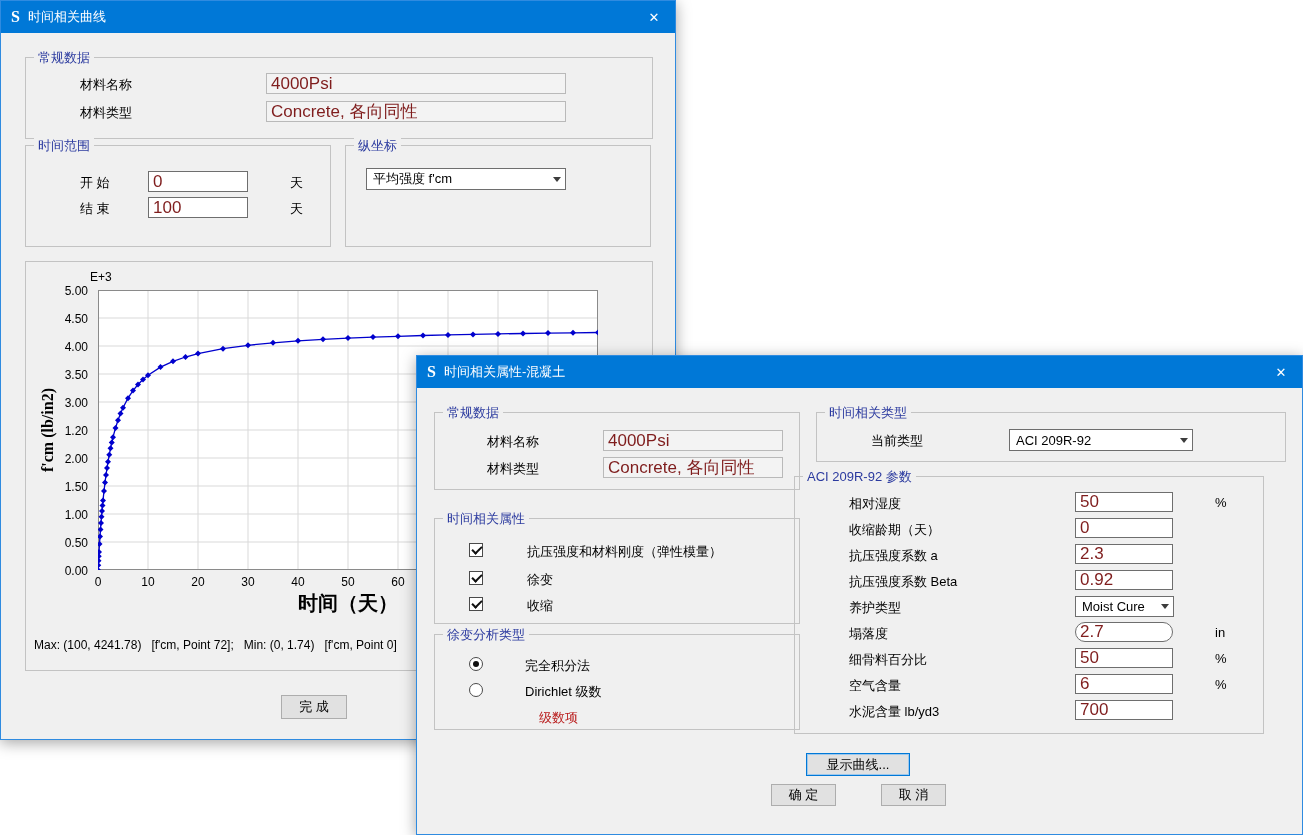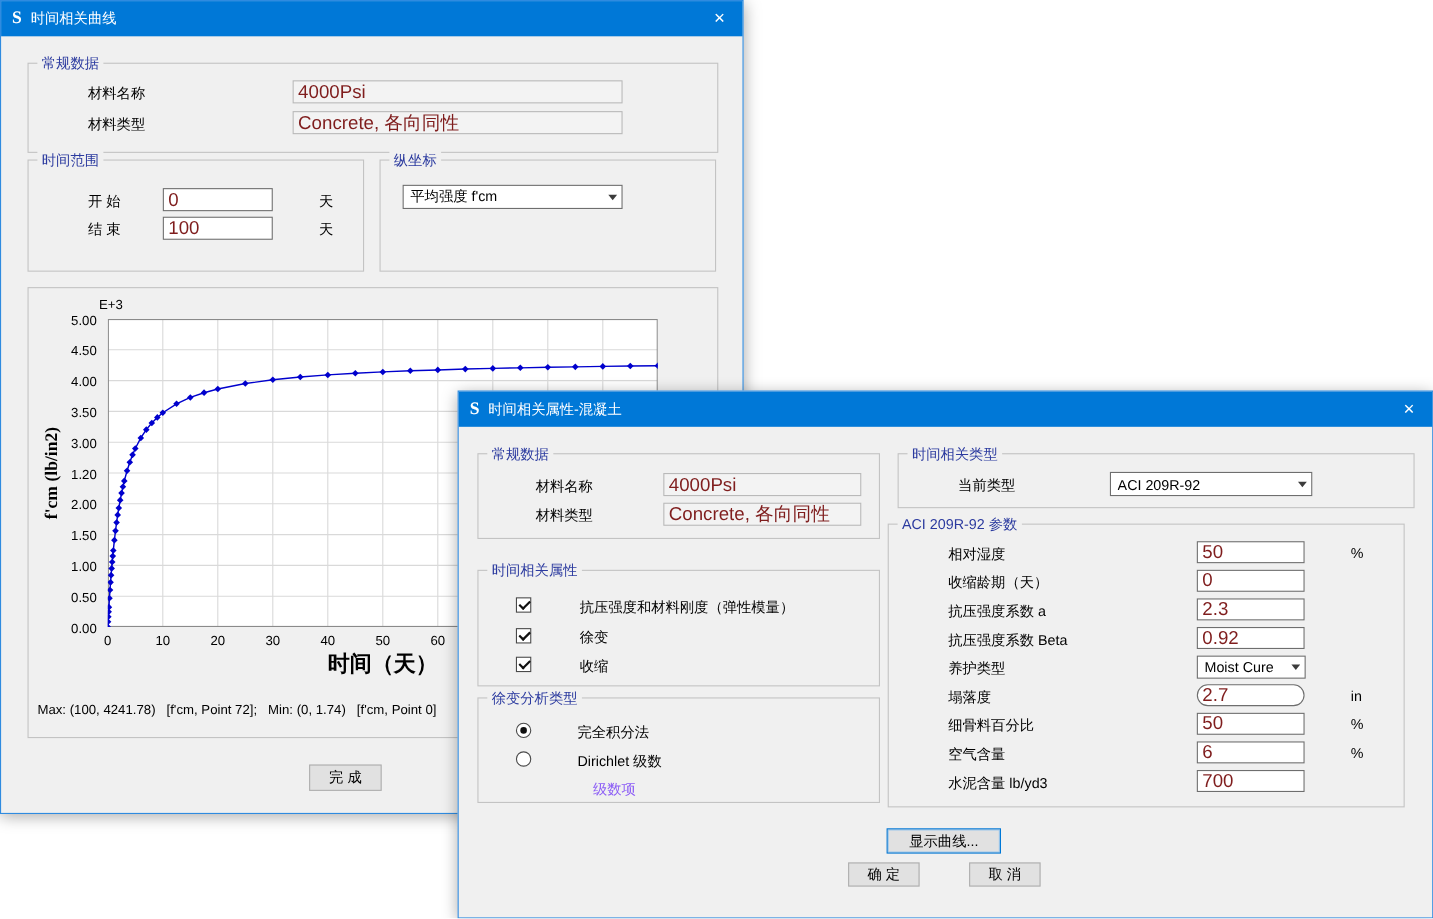--- a/index.html
+++ b/index.html
@@ -15,21 +15,21 @@
   .titlebar .logo { font-weight:bold; font-size:16px; font-family:"Liberation Serif",serif; margin-right:8px; }
   .titlebar .title { font-size:13px; }
   .titlebar .close { margin-left:auto; width:42px; height:32px; display:flex; align-items:center; justify-content:center; font-size:13px; }
 
   .body { position:absolute; left:0; top:32px; right:0; bottom:0;padding-left:8px; }
 
   .group { position:absolute; border:1px solid #c3c3c3; }
   .gtitle { position:absolute; top:-9px; left:8px; background:#f0f0f0; padding:0 4px; font-size:13px; color:#2b3a9f; white-space:nowrap; }
 
   .lbl { position:absolute; font-size:13px; white-space:nowrap;margin-left:36px; }
-  .lbl.disabled { color:#8b5cf6; }
+  .lbl.disabled { color:#b91c1c; }
 
   .ro, .tb { position:absolute; font-size:17px; padding:0 4px; font-family:inherit; color:#7f1d1d; }
   .ro { background:#f3f3f3; border:1px solid #b9b9b9; }
   .tb { background:#fff; border:1px solid #6e6e6e; }
 
   .combo { position:absolute; background:#fff; border:1px solid #6e6e6e; display:flex; align-items:center; padding:0 4px 0 6px; font-size:13px; }
   .combo .combo-text { flex:1; white-space:nowrap; overflow:hidden; }
   .combo .arrow { flex:none; width:0; height:0; border-left:4px solid transparent; border-right:4px solid transparent; border-top:5px solid #3c3c3c; margin-left:4px; }
 
   .cb { position:absolute; width:14px; height:14px; background:#fff; border:1px solid #4a4a4a; }
@@ -246,21 +246,21 @@
 
       <div class="group" style="left:399px;top:24px;width:470px;height:50px">
         <span class="gtitle">时间相关类型</span>
         <span class="lbl" style="left:18px;top:19px">当前类型</span>
         <div class="combo" style="left:192px;top:16px;width:184px;height:22px">
           <span class="combo-text">ACI 209R-92</span>
           <span class="arrow"></span>
         </div>
       </div>
 
-      <div class="group" style="left:390px;top:88px;width:470px;height:258px">
+      <div class="group" style="left:377px;top:88px;width:470px;height:258px">
         <span class="gtitle">ACI 209R-92 参数</span>
 
         <span class="lbl" style="left:18px;top:18px">相对湿度</span>
         <input class="tb" style="left: 280px; top: 15px; width: 98px; height: 20px;" value="50">
         <span class="lbl" style="left:384px;top:18px">%</span>
 
         <span class="lbl" style="left:18px;top:44px">收缩龄期（天）</span>
         <input class="tb" style="left: 280px; top: 41px; width: 98px; height: 20px;" value="0">
 
         <span class="lbl" style="left:18px;top:70px">抗压强度系数 a</span>

